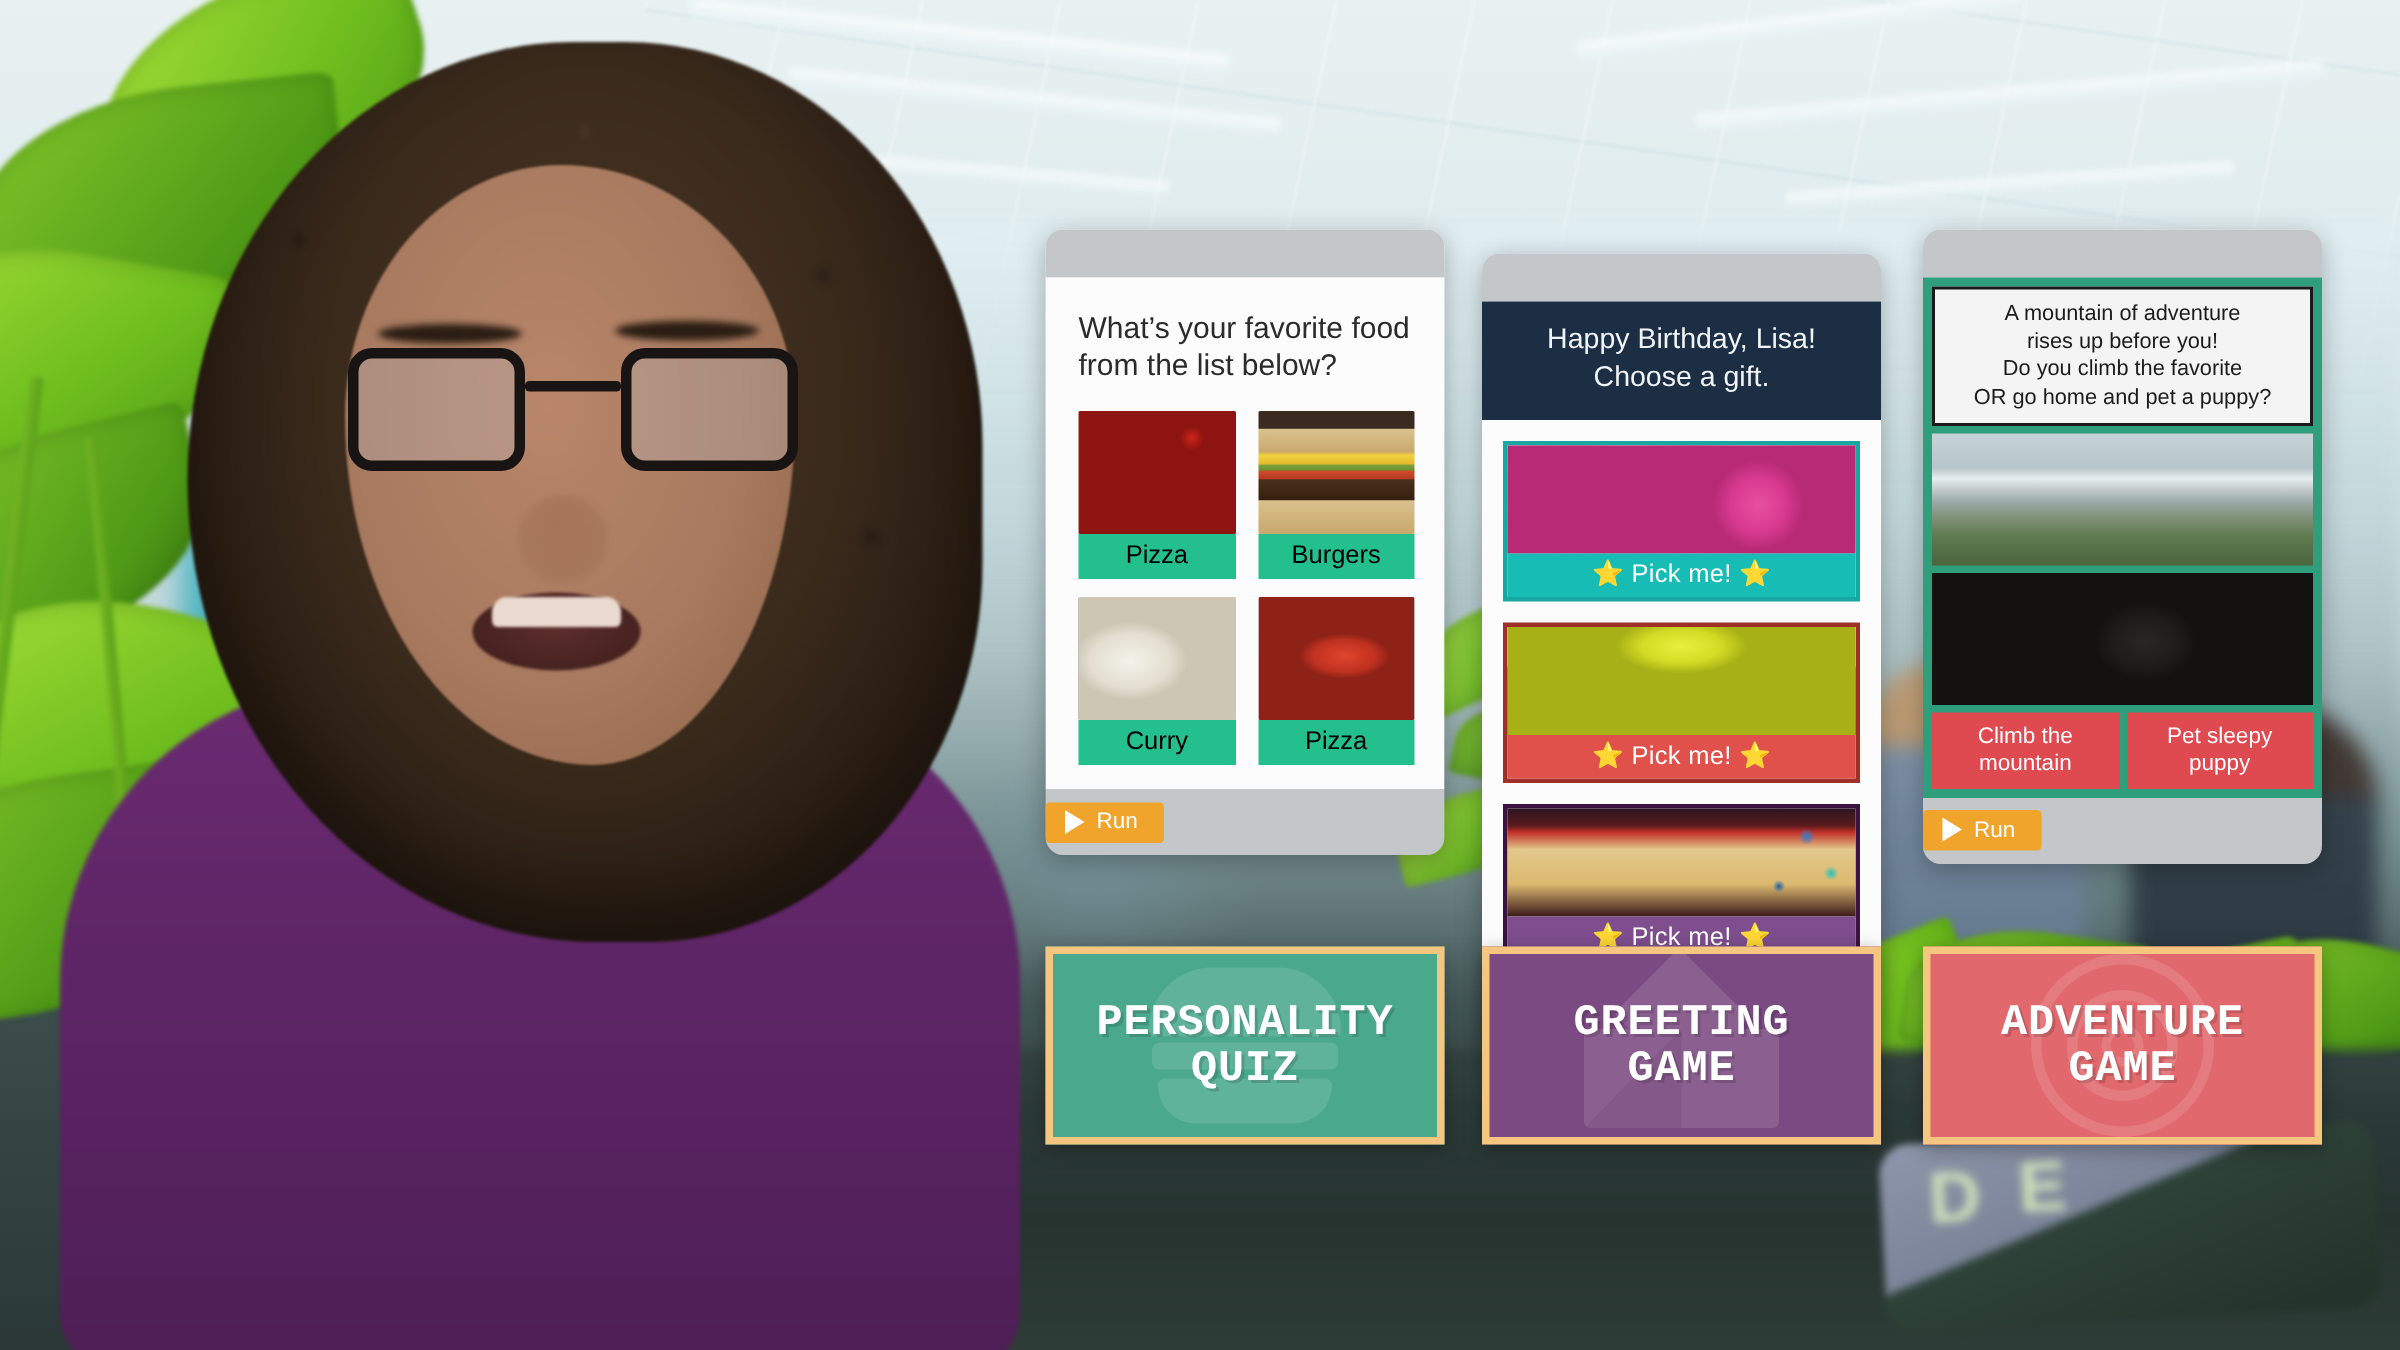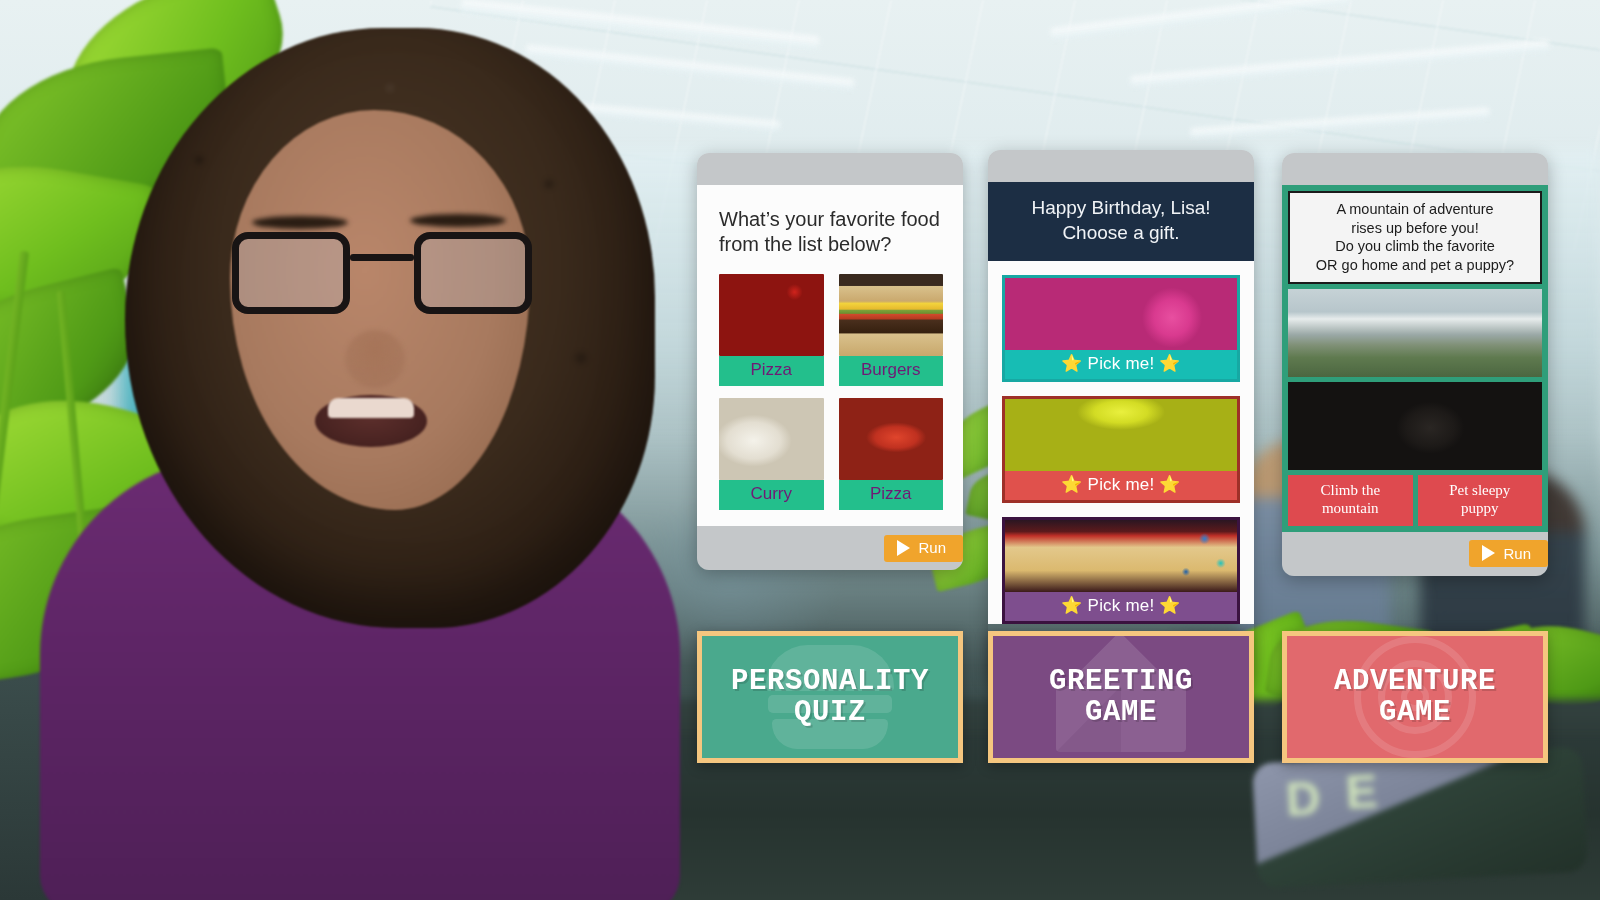--- a/index.html
+++ b/index.html
@@ -97,35 +97,35 @@
   .teeth{position:absolute;left:328px;top:398px;width:86px;height:20px;background:#ead9cf;border-radius:10px 10px 4px 4px;filter:blur(1.1px);}
   .nose{position:absolute;left:345px;top:330px;width:60px;height:58px;
     background:radial-gradient(ellipse at 50% 35%,rgba(160,110,82,.65),rgba(140,92,68,.2) 70%,transparent);
     border-radius:50%;filter:blur(2px);}
 
   
   .card{position:absolute;width:266px;border-radius:12px 12px 12px 12px;overflow:hidden;
     box-shadow:0 4px 18px rgba(0,0,0,.28);}
   .card-top{height:32px;background:#c4c7c9;}
   .card-body{background:#fcfcfc;}
-  .card-foot{height:44px;background:#c4c7c9;display:flex;align-items:center;justify-content:flex-end;}
+  .card-foot{height:44px;background:#c4c7c9;display:flex;align-items:center;justify-content:flex-start;}
   .run-btn{background:#f0a42c;color:#ffffff;font-size:15px;font-weight:400;
     padding:5px 17px 6px 13px;border-radius:3px;display:flex;align-items:center;gap:8px;
     line-height:1;cursor:pointer;}
   .play-tri{width:0;height:0;border-left:13px solid #ffffff;border-top:8px solid transparent;
     border-bottom:8px solid transparent;}
 
   
   #card-quiz{left:697px;top:153px;}
   .quiz-inner{padding:22px 20px 16px 22px;}
   .quiz-q{font-size:20px;line-height:1.26;color:#2b2b2b;font-weight:400;margin-bottom:17px;}
   .food-grid{display:grid;grid-template-columns:1fr 1fr;gap:12px 15px;}
   .food-cell{}
   .food-img{width:100%;height:82px;border-radius:1px;background-size:cover;background-position:center;}
-  .food-label{background:#23bf8c;color:#701a75;font-size:17px;text-align:center;padding:4px 0 6px;}
+  .food-label{background:#23bf8c;color:#000000;font-size:17px;text-align:center;padding:4px 0 6px;}
   .img-pizza{background:
     radial-gradient(circle 10px at 72% 22%, #d0231c, #8d1410 80%),
     radial-gradient(circle 11px at 86% 30%, #cf251e, #8d1410 80%),
     radial-gradient(circle 7px at 25% 33%, #efe6cd, #cdbfa0 80%),
     radial-gradient(circle 6px at 34% 27%, #efe6cd, #cdbfa0 80%),
     radial-gradient(circle 5px at 46% 62%, #2b2018, #120d09 80%),
     radial-gradient(circle 4px at 60% 74%, #2b2018, #120d09 80%),
     radial-gradient(circle 4px at 30% 72%, #8f1a12, #5d0f09 80%),
     linear-gradient(160deg,#e8a33a 0%,#d98e2a 30%,#c97d22 52%,#6d4416 78%,#241708 100%);}
   .img-burger{background:
@@ -135,21 +135,21 @@
     radial-gradient(ellipse 38px 26px at 33% 52%, #f4f2ea 0%, #e3ded1 70%, #cdc6b4 100%),
     radial-gradient(circle 5px at 33% 40%, #1f2320, #0e110f 80%),
     radial-gradient(ellipse 48px 30px at 66% 55%, #d9a429 0%, #c28b18 65%, #9c6d10 100%),
     linear-gradient(170deg,#6b4a2d 0%,#513720 50%,#35230f 100%);}
   .img-sushi{background:
     radial-gradient(ellipse 30px 15px at 55% 48%, #e0452c 0%, #c03120 70%, #8e2216 100%),
     radial-gradient(ellipse 34px 16px at 53% 60%, #f2ece0 0%, #ddd4c2 70%, #c2b7a2 100%),
     linear-gradient(150deg,#6d6a62 0%,#4b4742 30%,#2a2724 60%,#181614 100%);}
 
   
-  #card-greeting{left:988px;top:150px;}
+  #card-greeting{left:988px;top:169px;}
   .greet-head{background:#1c2e44;color:#f1f4f7;text-align:center;font-size:19px;line-height:1.3;
     padding:14px 10px 16px;}
   .gift{position:relative;margin:14px;}
   .gift-img{width:100%;height:72px;background-size:cover;background-position:center;display:block;}
   .gift-label{text-align:center;color:#ffffff;font-size:17px;padding:3px 0 5px;letter-spacing:.2px;}
   .gift.g1{border:3px solid #17a8a3;border-top-width:3px;}
   .gift.g1 .gift-label{background:#17bdb4;}
   .gift.g1 .gift-img{background:
     radial-gradient(circle 30px at 72% 55%, #e84fa0 0%, #d93a8f 60%, #b82a76 100%),
     linear-gradient(118deg,#f3c5dc 0%,#e36aa9 18%,#f6d4e4 30%,#df5b9f 46%,#f7dbe8 60%,#e45da0 74%,#f4cbe0 100%);}
@@ -171,21 +171,21 @@
   .adv-body{background:#2f9e7a;padding:6px 6px 6px;}
   .adv-text{background:#f4f4f4;border:2px solid #1a1a1a;color:#1c1c1c;font-size:14.5px;
     line-height:1.28;text-align:center;padding:7px 20px 8px;}
   .adv-img{width:100%;height:88px;margin-top:5px;background-size:cover;background-position:center;display:block;}
   .img-mountain{background:
     linear-gradient(180deg,#c6d2d6 0%,#b7c6cb 26%,#e7ecec 34%,#9aa8a6 52%,#7f9076 64%,#5f7a4f 78%,#4b6640 100%);}
   .img-puppy{background:
     radial-gradient(ellipse 34px 26px at 56% 52%, #2a2623 0%, #1d1a18 70%, #141211 100%),
     radial-gradient(ellipse 40px 30px at 34% 56%, #f3efe9 0%, #ded8cf 70%, #c3bcb2 100%),
     linear-gradient(160deg,#e2bda4 0%,#cfa086 28%,#6b4b58 55%,#52384a 100%);}
-  .adv-choices{display:flex;gap:5px;margin-top:5px;font-family:Liberation Serif, serif;}
+  .adv-choices{display:flex;gap:5px;margin-top:5px;}
   .adv-choice{flex:1;background:#de4a4f;color:#fff;font-size:15px;line-height:1.18;text-align:center;
     padding:7px 4px 8px;}
 
   
   .banner{position:absolute;width:266px;height:132px;border:5px solid #f5c67f;box-sizing:border-box;
     display:flex;align-items:center;justify-content:center;overflow:hidden;
     box-shadow:0 3px 12px rgba(0,0,0,.3);}
   .banner-inner{position:relative;width:100%;height:100%;display:flex;align-items:center;
     justify-content:center;font-family:Liberation Mono, monospace;}
   .banner-txt{position:relative;z-index:2;color:#ffffff;font-weight:bold;font-size:29px;line-height:1.07;

